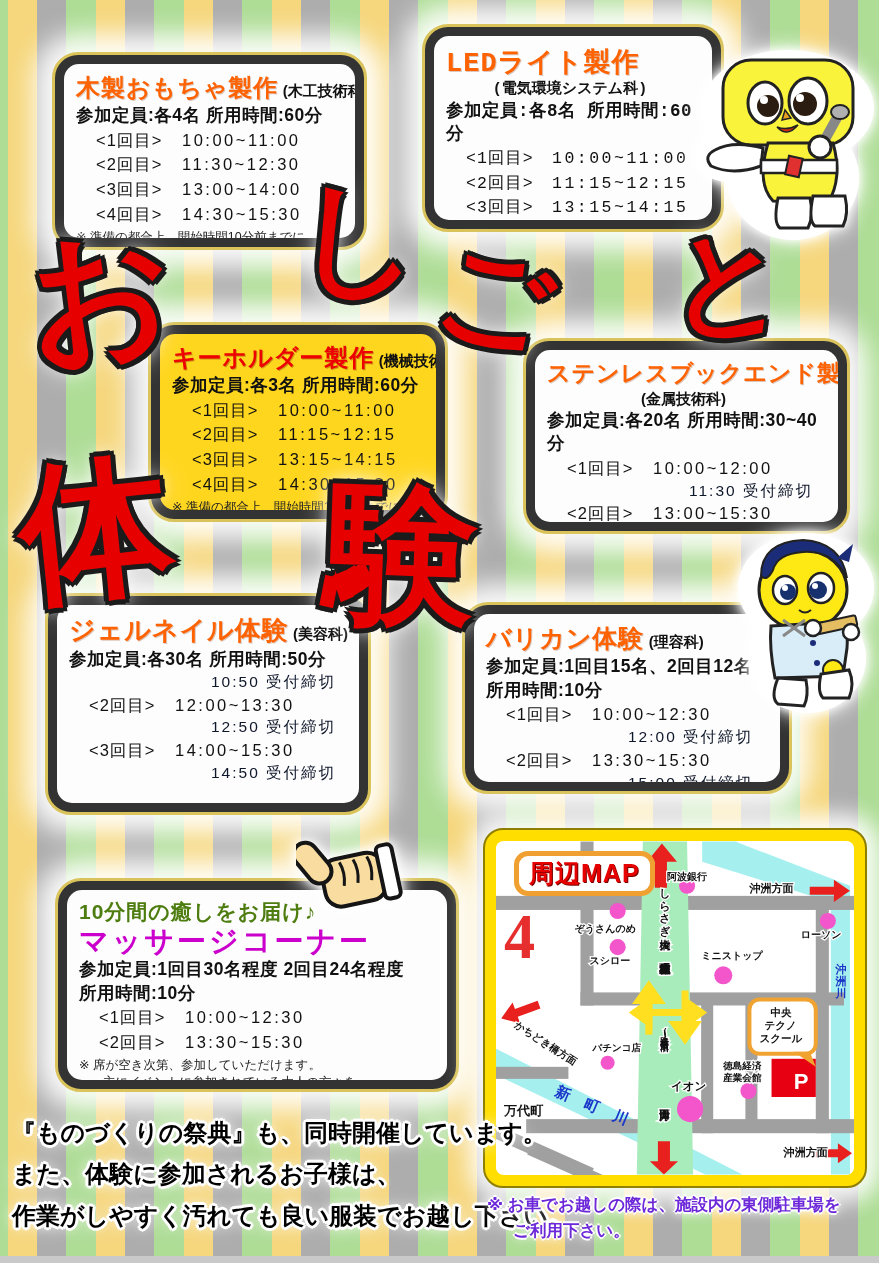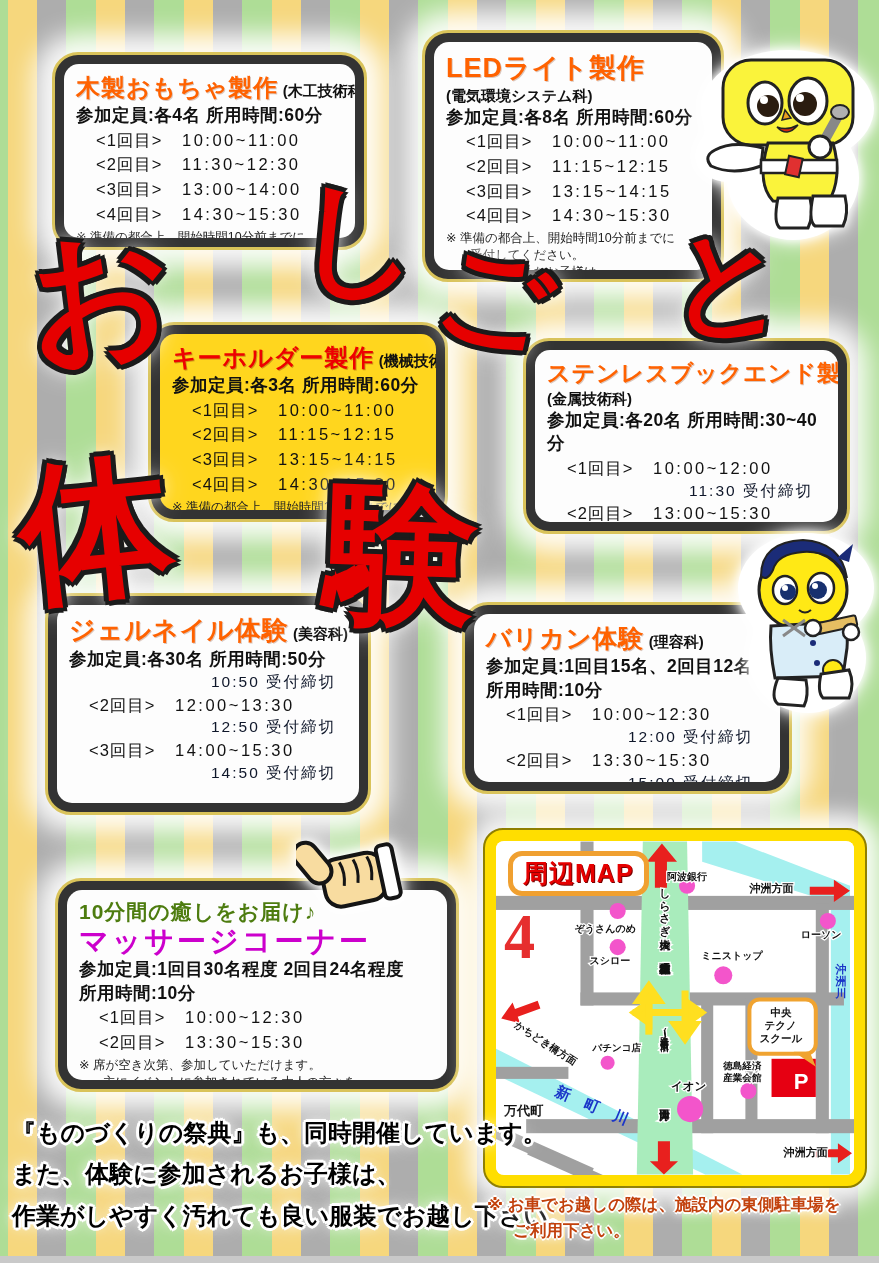--- a/index.html
+++ b/index.html
@@ -25,21 +25,21 @@
   .box-inner{
     background:#FDFDFD;border-radius:15px;height:100%;box-sizing:border-box;
     padding:8px 12px 6px 12px;overflow:hidden;
   }
   .box.yellow .box-inner{background:#FFD61E;}
   .t-row{white-space:nowrap;}
   .t-main{color:#FF6200;font-weight:bold;font-size:24px;letter-spacing:1px;
           text-shadow:1px 1px 0 rgba(120,40,0,0.25);}
   .box.yellow .t-main{color:#EE0000;text-shadow:1px 1px 0 rgba(90,0,0,0.3);}
   .t-dept{color:#111;font-weight:bold;font-size:15px;}
-  .dept-right{text-align:left;padding-right:6px;color:#111;font-weight:bold;font-size:15px;line-height:1.3;}
+  .dept-right{text-align:center;padding-right:6px;color:#111;font-weight:bold;font-size:15px;line-height:1.3;}
   .t-cap{color:#111;font-weight:bold;font-size:17.5px;line-height:1.35;letter-spacing:0.5px;}
   .sess{font-size:16.5px;line-height:1.5;color:#111;letter-spacing:2.5px;white-space:nowrap;}
   .s-label{display:inline-block;width:86px;margin-left:20px;letter-spacing:1px;}
   .deadline{font-size:15.5px;line-height:1.35;color:#0f172a;letter-spacing:2px;padding-left:142px;white-space:nowrap;}
   .notes{margin-top:2px;font-size:12.5px;line-height:1.35;color:#222;}
   .notes div:not(:first-child){margin-left:24px;}
   .t-sub{color:#4d7c0f;font-weight:bold;font-size:21px;letter-spacing:1px;}
   .t-massage{color:#CC00CC;font-weight:bold;font-size:29px;letter-spacing:3px;line-height:1.1;}
 
   
@@ -56,34 +56,34 @@
   .footer-lines{position:absolute;left:12px;top:1112px;width:470px;z-index:30;}
   .footer-lines div{
     font-size:24px;font-weight:bold;color:#000;line-height:1.72;white-space:nowrap;
     text-shadow:
       -3px 0 0 #fff,3px 0 0 #fff,0 -3px 0 #fff,0 3px 0 #fff,
       -2px -2px 0 #fff,2px 2px 0 #fff,-2px 2px 0 #fff,2px -2px 0 #fff,
       0 0 12px #fff,0 0 22px #fff;
   }
   .map-note{position:absolute;left:487px;top:1192px;width:386px;z-index:30;}
   .map-note div{
-    font-size:16.5px;font-weight:bold;color:#c2410c;line-height:1.55;white-space:nowrap;
+    font-size:16.5px;font-weight:bold;color:#6d28d9;line-height:1.55;white-space:nowrap;
     text-shadow:-2px 0 0 #fff,2px 0 0 #fff,0 -2px 0 #fff,0 2px 0 #fff,0 0 8px #fff,0 0 14px #fff;
   }
   .map-note div:nth-child(2){padding-left:26px;}
 
   
   .map-box{
     position:absolute;left:483px;top:828px;width:384px;height:360px;z-index:10;
     background:#FFDE00;border:2px solid #8F7F00;border-radius:20px;padding:11px;
     box-sizing:border-box;box-shadow:0 0 22px 14px rgba(255,255,255,0.9);
   }
   .map-inner{background:#fff;border-radius:8px;width:100%;height:100%;overflow:hidden;position:relative;}
   .map-title{
-    position:absolute;left:12px;top:10px;z-index:5;background:#fff;
+    position:absolute;left:18px;top:10px;z-index:5;background:#fff;
     border:5px solid #F0A030;border-radius:14px;padding:1px 10px;
     color:#E60000;font-weight:bold;font-size:25px;letter-spacing:1px;
     text-shadow:1px 1px 0 #7a0000;
   }
   .map-svg{position:absolute;inset:0;width:100%;height:100%;}
   .map-label{font-weight:bold;fill:#111;paint-order:stroke;stroke:#fff;stroke-width:2.5px;}
   .v-text{writing-mode:vertical-rl;text-orientation:upright;}
 
   
   .mascot{position:absolute;z-index:45;filter:drop-shadow(0 0 5px #fff) drop-shadow(0 0 10px #fff);}
@@ -102,21 +102,21 @@
     <div class="sess"><span class="s-label">&lt;2回目&gt;</span><span>11:30~12:30</span></div>
     <div class="sess"><span class="s-label">&lt;3回目&gt;</span><span>13:00~14:00</span></div>
     <div class="sess"><span class="s-label">&lt;4回目&gt;</span><span>14:30~15:30</span></div>
     <div class="notes">
       <div>※ 準備の都合上、開始時間10分前までに</div>
 
     </div>
   </div>
 </div>
 
-<div class="box" style="left:422px;top:30px;width:302px;height:252px;">
+<div class="box" style="left:422px;top:24px;width:302px;height:208px;font-family:Liberation Mono, monospace;">
   <div class="box-inner">
     <div class="t-row"><span class="t-main" style="font-size:27px;">LEDライト製作</span></div>
     <div class="dept-right">(電気環境システム科)</div>
     <div class="t-cap">参加定員:各8名 所用時間:60分</div>
     <div class="sess"><span class="s-label">&lt;1回目&gt;</span><span>10:00~11:00</span></div>
     <div class="sess"><span class="s-label">&lt;2回目&gt;</span><span>11:15~12:15</span></div>
     <div class="sess"><span class="s-label">&lt;3回目&gt;</span><span>13:15~14:15</span></div>
     <div class="sess"><span class="s-label">&lt;4回目&gt;</span><span>14:30~15:30</span></div>
     <div class="notes">
       <div>※ 準備の都合上、開始時間10分前までに</div>

